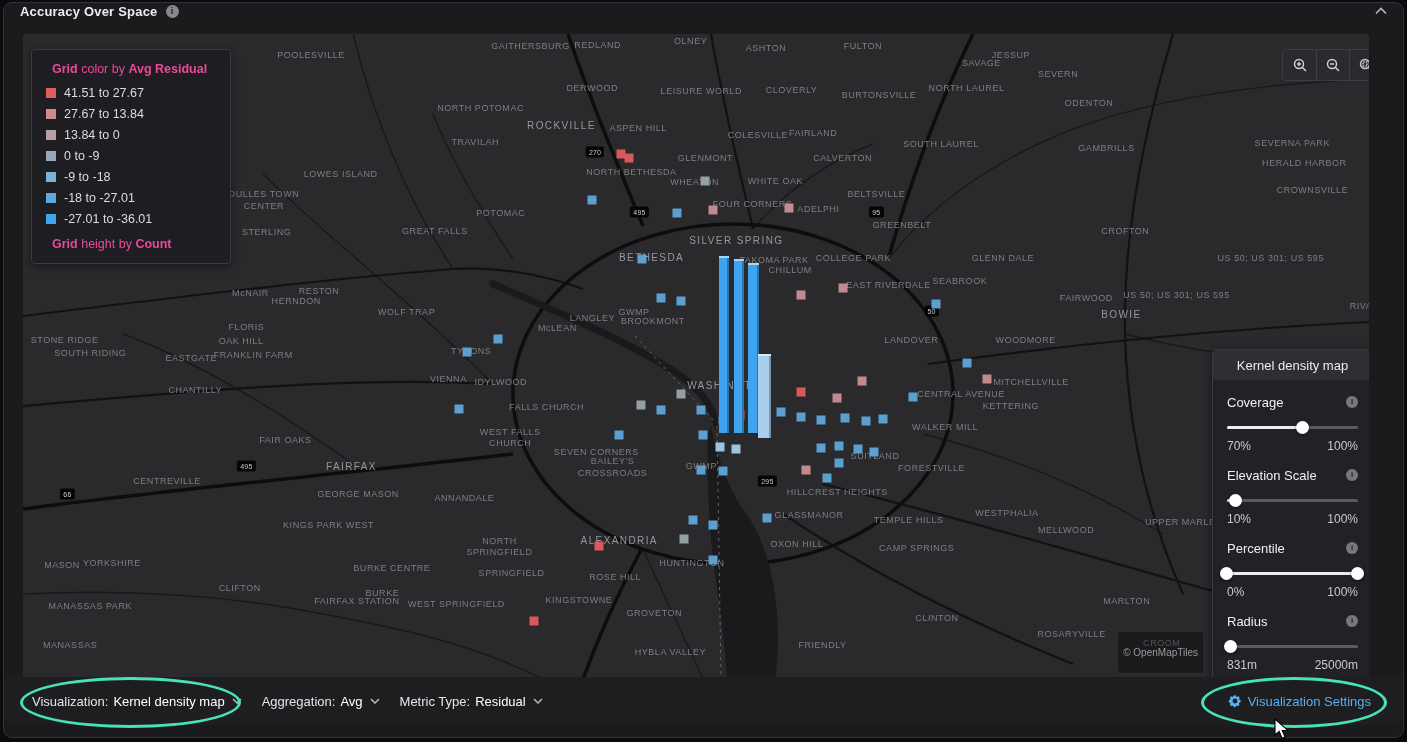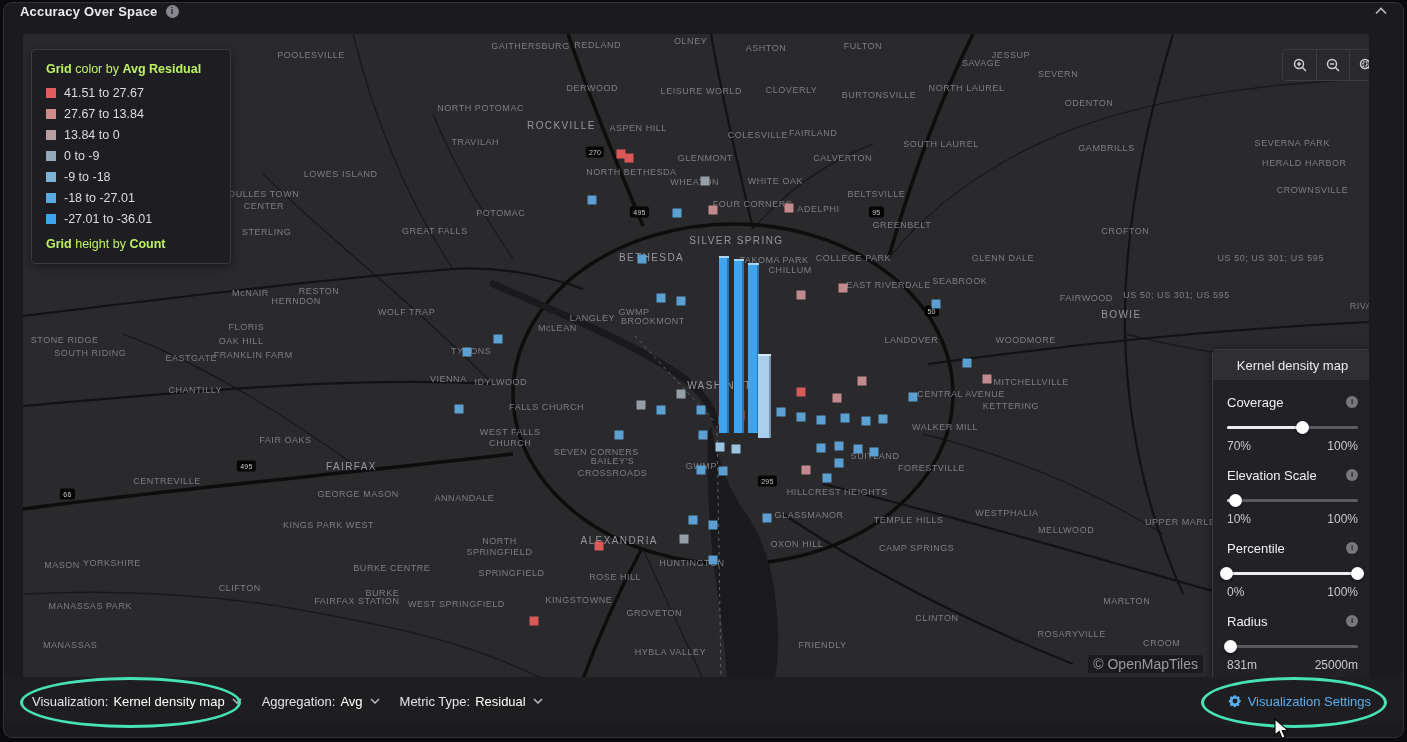--- a/index.html
+++ b/index.html
@@ -13,26 +13,26 @@
   .spacer{flex:1;}
   .collapse-chevron{stroke:#b9b9bf;stroke-width:1.6;fill:none;cursor:pointer;}
   
   .map{position:absolute;left:19px;top:31px;width:1346px;height:645px;background:#2a2a2d;border-radius:3px;overflow:hidden;}
   .roads{position:absolute;inset:0;width:100%;height:100%;}
   .map-label{position:absolute;transform:translate(-50%,-50%);font-size:9px;color:#7e7e84;letter-spacing:.06em;white-space:pre;text-align:center;line-height:1.25;}
   .map-label.lg{font-size:10px;color:#97979d;letter-spacing:.14em;}
   .shield{position:absolute;transform:translate(-50%,-50%);background:#050506;color:#c9c9ce;font-size:7px;line-height:1;padding:2px 3px;border-radius:2px;letter-spacing:.03em;}
   .cell{position:absolute;width:9px;height:9px;transform:translate(-50%,-50%);opacity:.96;}
   .bar{position:absolute;border-top:2px solid rgba(255,255,255,.55);box-shadow:inset -2px 0 0 rgba(0,0,0,.28);}
-  .attribution{position:absolute;right:166px;bottom:6px;font-size:14px;color:#9a9a9e;background:rgba(0,0,0,.35);padding:1px 5px;border-radius:2px;cursor:pointer;}
+  .attribution{position:absolute;right:166px;bottom:6px;font-size:10px;color:#9a9a9e;background:rgba(0,0,0,.35);padding:15px 5px;border-radius:2px;cursor:pointer;}
   
   .legend{position:absolute;left:8px;top:15px;width:198px;background:#1e1e22;border:1px solid #3a3a40;border-radius:4px;box-shadow:0 2px 8px rgba(0,0,0,.45);}
   .legend-header{height:30px;background:#2c2c31;border-radius:4px 4px 0 0;display:flex;align-items:center;justify-content:center;gap:7px;color:#dcdce0;font-size:13px;cursor:pointer;}
   .legend-body{padding:10px 14px 12px;}
-  .legend-rowline{font-size:12.5px;color:#bef264;font-weight:400;margin:2px 0 6px;}
+  .legend-rowline{font-size:12.5px;color:#ec4899;font-weight:400;margin:2px 6px 6px;}
   .legend-rowline b{font-weight:700;}
   .legend-rowline.bottom{margin-top:8px;margin-bottom:0;}
   .legend-item{display:flex;align-items:center;gap:8px;height:21px;}
   .legend-item .swatch{width:10px;height:10px;flex:0 0 10px;}
   .legend-item .legend-label{font-size:12.5px;color:#dcdce0;}
   .caret-svg{stroke:#cfcfd4;stroke-width:1.6;fill:none;}
   
   .zoom-controls{position:absolute;left:1259px;top:15px;display:flex;border:1px solid #3d3d43;border-radius:4px;overflow:hidden;background:#2a2a2e;}
   .zoom-btn{width:33px;height:30px;display:flex;align-items:center;justify-content:center;background:#2a2a2e;border:none;border-left:1px solid #3d3d43;color:#cfcfd4;cursor:pointer;padding:0;}
   .zoom-btn:first-child{border-left:none;}

